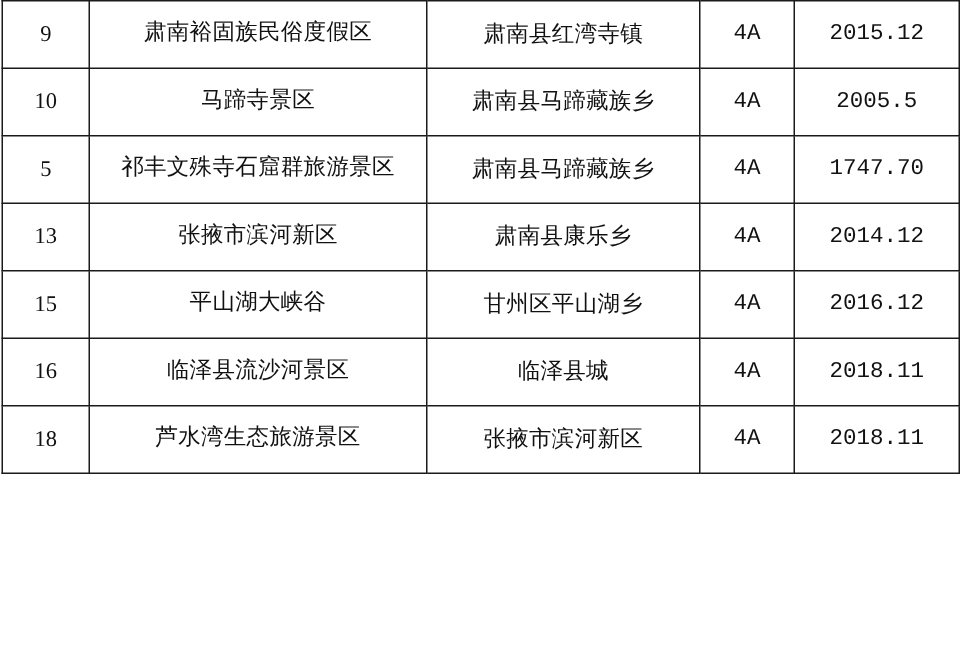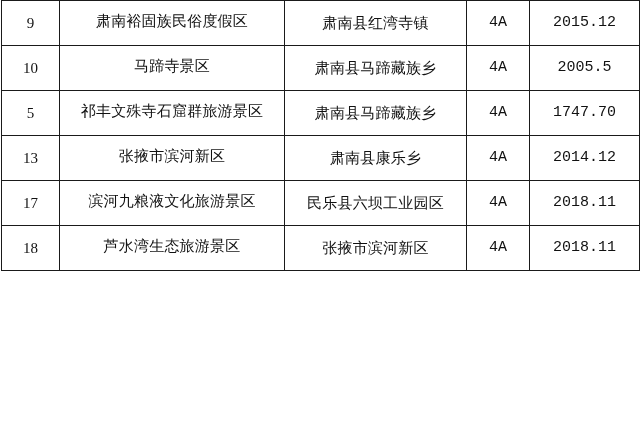--- a/index.html
+++ b/index.html
@@ -90,23 +90,30 @@
         <td class="cell-date">1747.70</td>
       </tr>
       <tr>
         <td class="cell-index">13</td>
         <td class="cell-name">张掖市滨河新区</td>
         <td class="cell-loc">肃南县康乐乡</td>
         <td class="cell-level">4A</td>
         <td class="cell-date">2014.12</td>
       </tr>
       <tr>
-        <td class="cell-index">17</td>
-        <td class="cell-name">滨河九粮液文化旅游景区</td>
-        <td class="cell-loc">民乐县六坝工业园区</td>
+        <td class="cell-index">15</td>
+        <td class="cell-name">平山湖大峡谷</td>
+        <td class="cell-loc">甘州区平山湖乡</td>
+        <td class="cell-level">4A</td>
+        <td class="cell-date">2016.12</td>
+      </tr>
+      <tr>
+        <td class="cell-index">16</td>
+        <td class="cell-name">临泽县流沙河景区</td>
+        <td class="cell-loc">临泽县城</td>
         <td class="cell-level">4A</td>
         <td class="cell-date">2018.11</td>
       </tr>
       <tr>
         <td class="cell-index">18</td>
         <td class="cell-name">芦水湾生态旅游景区</td>
         <td class="cell-loc">张掖市滨河新区</td>
         <td class="cell-level">4A</td>
         <td class="cell-date">2018.11</td>
       </tr>

